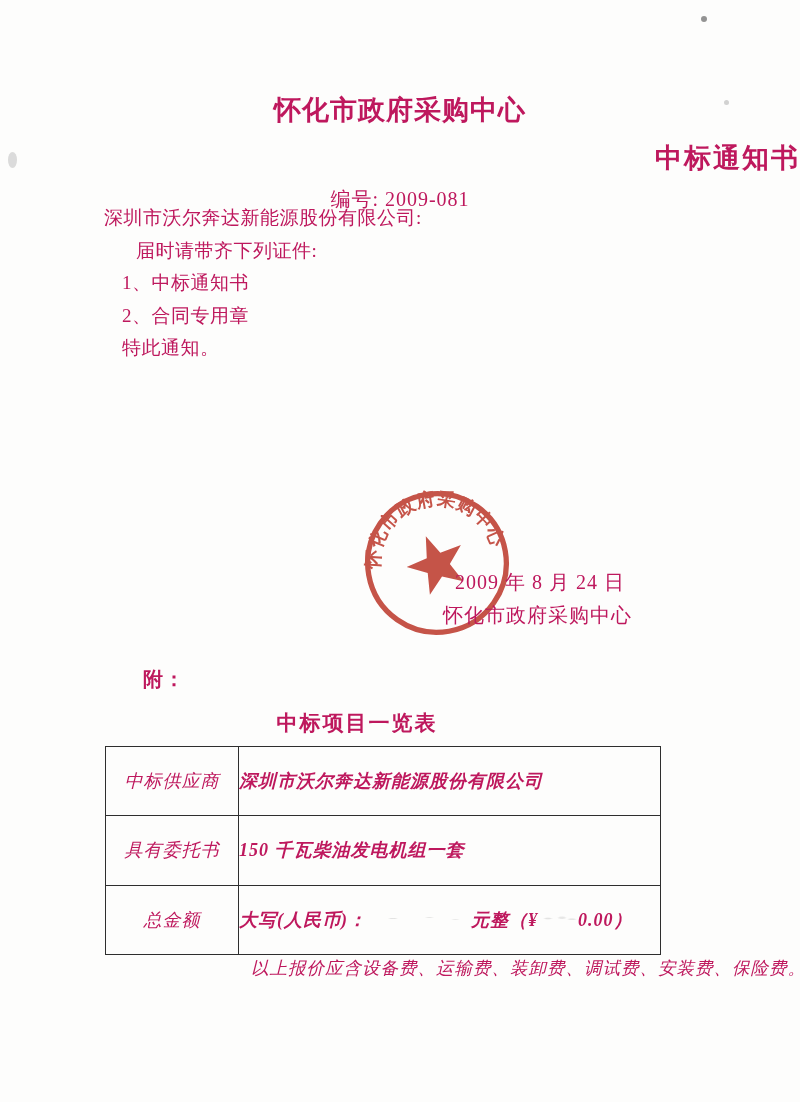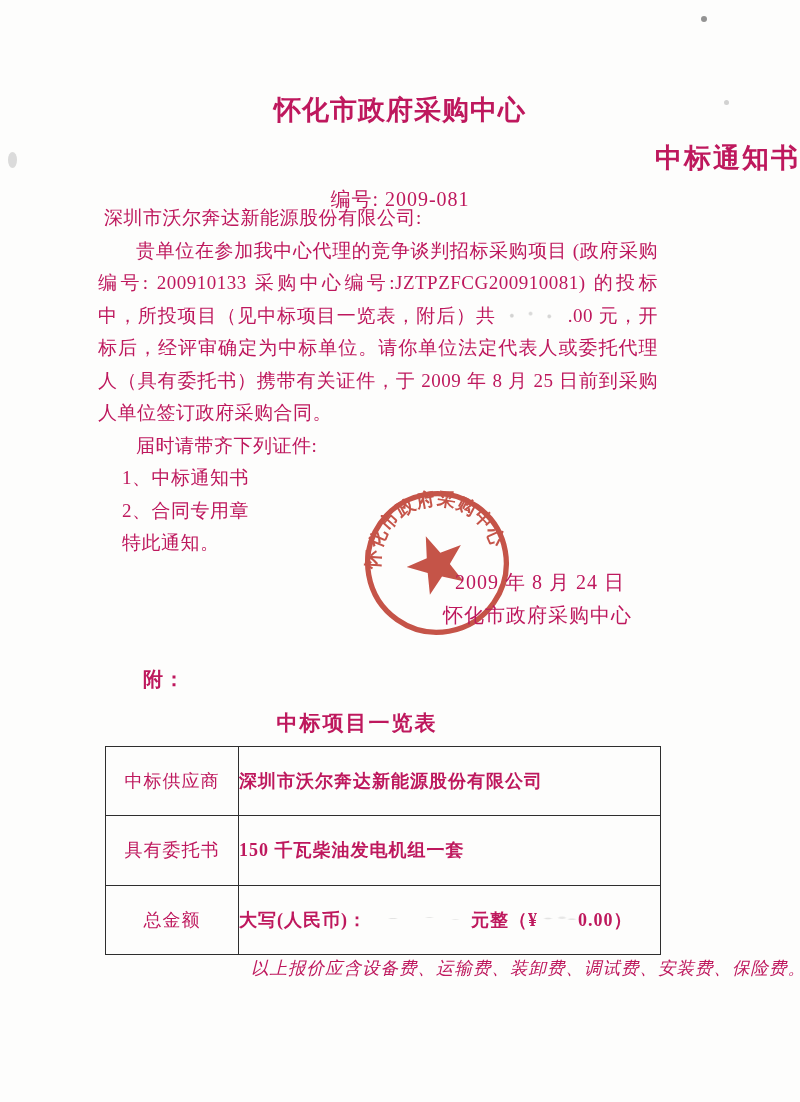--- a/index.html
+++ b/index.html
@@ -56,21 +56,21 @@
   .attach-label{
     position:absolute;left:143px;top:666px;
     font-size:20px;font-weight:bold;letter-spacing:1px;
   }
   .table-title{
     position:absolute;top:709px;left:0;width:714px;
     text-align:center;font-size:21px;font-weight:bold;letter-spacing:2px;
   }
   table.award-table{
     position:absolute;left:105px;top:746px;width:556px;height:209px;
-    border-collapse:collapse;table-layout:fixed;
+    border-collapse:collapse;table-layout:fixed;font-style:italic;
   }
   table.award-table td{
     border:1.6px solid #2e2e2e;
     font-size:18px;height:52px;padding:0;
   }
   td.lbl{width:132px;text-align:center;letter-spacing:1px;}
   td.val{padding-left:16px;font-weight:bold;letter-spacing:1px;}
   .ghost{
     display:inline-block;height:15px;vertical-align:baseline;
     background:
@@ -93,21 +93,20 @@
 <body>
 
 <div class="page">
 
   <div class="org-title">怀化市政府采购中心</div>
   <div class="doc-title">中标通知书</div>
   <div class="doc-number">编号: 2009-081</div>
 
   <div class="flow">
     <div class="recipient">深圳市沃尔奔达新能源股份有限公司:</div>
-    <p class="p1"><span class="lead-indent"></span><span>贵单位在参加我中心代理的竞争谈判招标采购项目 (政府采购编号: 200910133 采购中心编号:JZTPZFCG200910081) 的投标中，所投项目（见中标项目一览表，附后）共</span><span class="erased erased-wide"></span><span>.00 元，开标后，经评审确定为中标单位。请你单位法定代表人或委托代理人（具有委托书）携带有关证件，于 2009 年 8 月 25 日前到采购人单位签订政府采购合同。</span></p>
     <p class="indent">届时请带齐下列证件:</p>
     <p class="li">1、中标通知书</p>
     <p class="li">2、合同专用章</p>
     <p class="closing">特此通知。</p>
   </div>
 
   <svg class="stamp" viewBox="0 0 160 160" xmlns="http://www.w3.org/2000/svg">
     <circle cx="80" cy="80" r="72" fill="none" stroke="#bf3a2e" stroke-width="5.5"></circle>
     <polygon points="80,50 87.6,71.5 110.4,72.1 92.4,86 98.8,107.9 80,95 61.2,107.9 67.6,86 49.6,72.1 72.4,71.5" fill="#bf3a2e" transform="rotate(-12 80 82)"></polygon>
     <defs>

